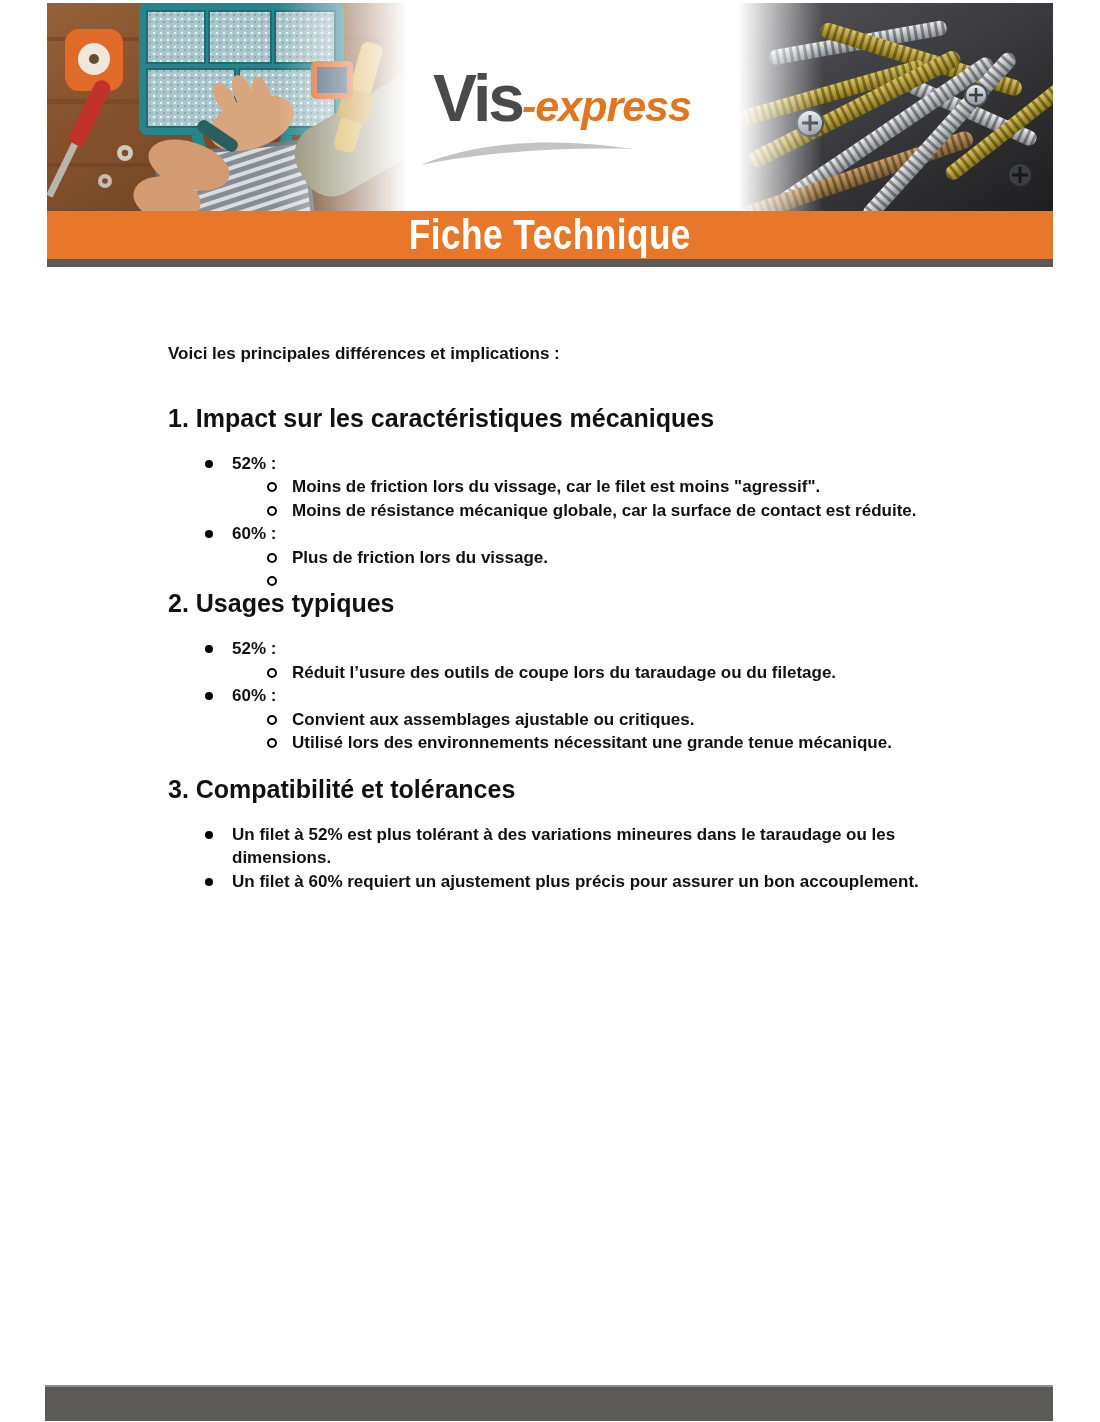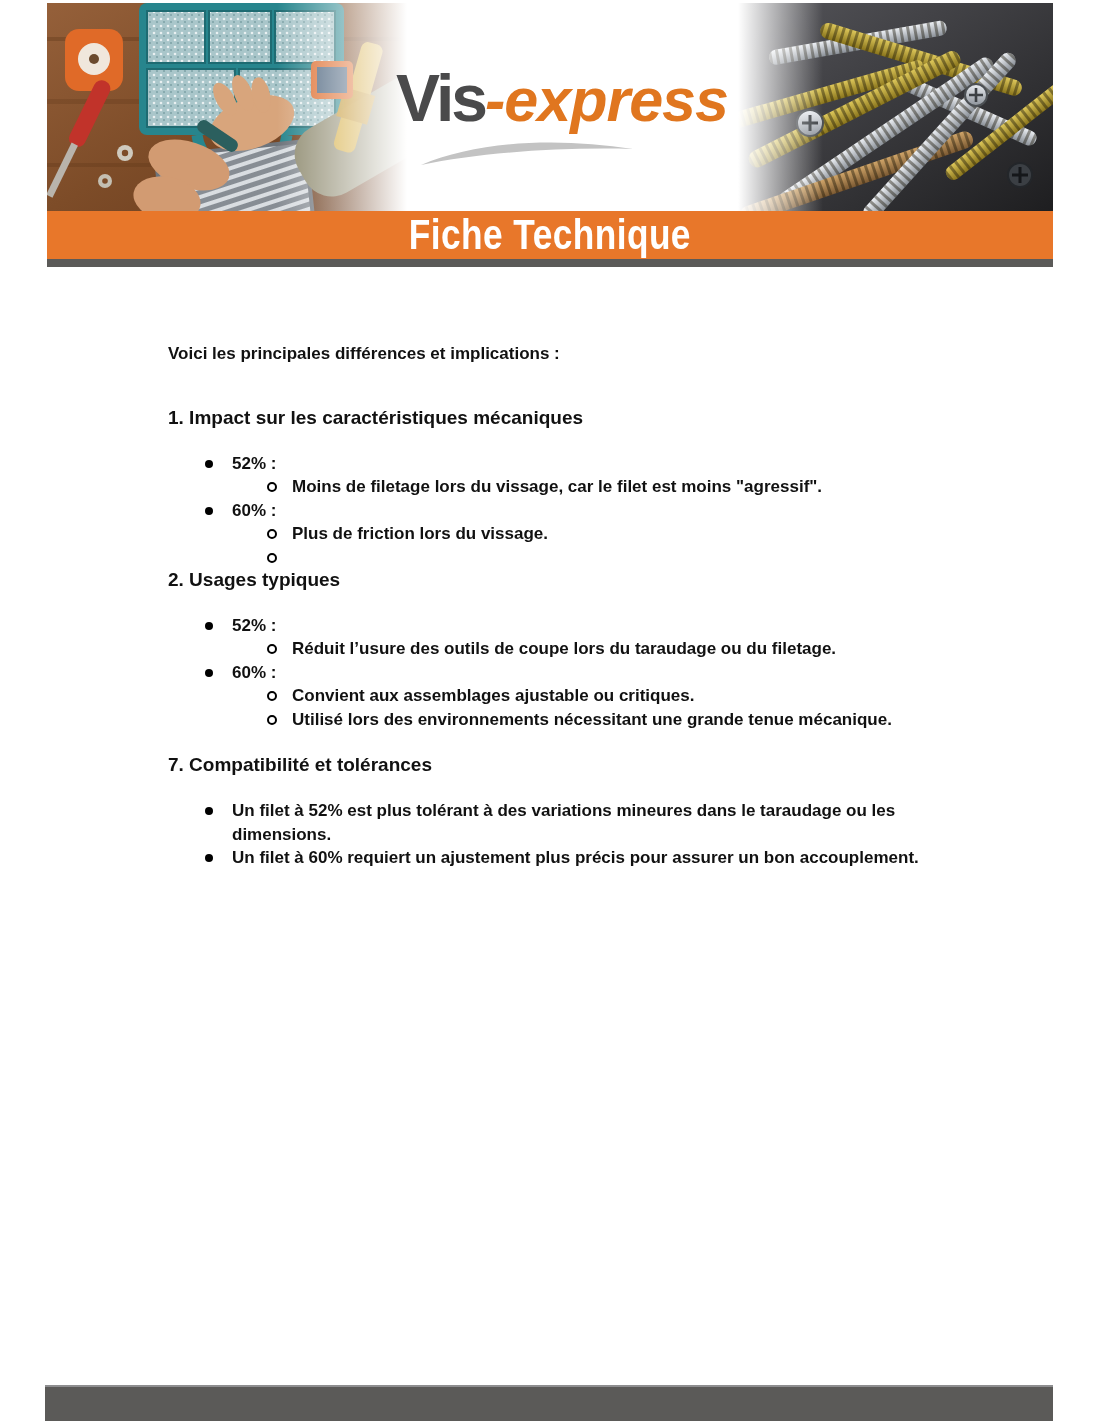--- a/index.html
+++ b/index.html
@@ -12,37 +12,37 @@
   .header { position:absolute; left:47px; top:3px; width:1006px; }
   .photos { position:relative; height:208px; background:#ffffff; overflow:hidden; }
   .photo-left  { position:absolute; left:0;  top:0; width:360px; height:208px; display:block; }
   .photo-right { position:absolute; right:0; top:0; width:315px; height:208px; display:block; }
   .logo-area {
     position:absolute; left:350px; top:0; width:330px; height:208px;
     display:flex; flex-direction:column; align-items:center; justify-content:center;
   }
   .logo-line { white-space:nowrap; line-height:1; margin-top:18px; }
   .logo-vis { font-size:66px; font-weight:bold; letter-spacing:-3px; }
-  .logo-express { font-size:61px; font-weight:bold; font-style:italic; letter-spacing:-1px; }
+  .logo-express { font-size:43px; font-weight:bold; font-style:italic; letter-spacing:-1px; }
   .logo-swoosh { display:block; margin-top:2px; margin-left:-70px; }
   .banner {
     height:48px; display:flex; align-items:center; justify-content:center; overflow:hidden;
   }
   .banner-title {
     font-size:42px; font-weight:bold; line-height:1;
     transform:scaleX(0.84); letter-spacing:0.5px;
   }
   .header-divider { height:8px; }
   
   .doc {
     position:absolute; left:168px; top:342px; width:762px;
     color:#111111; font-weight:bold; font-size:17px; line-height:23.5px;
   }
   .intro { margin:0 0 39px 0; }
-  section h2 { font-size:19px; line-height:26px; margin:21px 0 21px 0; font-weight:bold; color:#111; }
+  section h2 { font-size:25px; line-height:26px; margin:21px 0 21px 0; font-weight:bold; color:#111; }
   section:first-child h2 { margin-top:0; }
   .li1 { position:relative; padding-left:64px; }
   .li2 { position:relative; padding-left:124px; }
   .dot {
     position:absolute; left:37px; top:8px; width:8px; height:8px;
     border-radius:50%; background:#000;
   }
   .circ {
     position:absolute; left:99px; top:7px; width:10px; height:10px;
     border-radius:50%; border:2px solid #000; background:transparent;
@@ -232,35 +232,36 @@
     </div>
     <div class="header-divider" style="background: rgb(91, 90, 88);"></div>
   </header>
 
   <main class="doc" style="color: rgb(17, 17, 17);">
     <p class="intro">Voici les principales différences et implications :</p>
     <div id="sections">
         <section>
           <h2>1. Impact sur les caractéristiques mécaniques</h2>
           <div class="li1"><span class="dot"></span><span>52% :</span></div>
-          <div class="li2"><span class="circ"></span><span>Moins de filetage lors du vissage, car le filet est moins "agressif".</span></div>
+          <div class="li2"><span class="circ"></span><span>Moins de friction lors du vissage, car le filet est moins "agressif".</span></div>
+          <div class="li2"><span class="circ"></span><span>Moins de résistance mécanique globale, car la surface de contact est réduite.</span></div>
           <div class="li1"><span class="dot"></span><span>60% :</span></div>
           <div class="li2"><span class="circ"></span><span>Plus de friction lors du vissage.</span></div>
           <div class="li2"><span class="circ"></span></div>
         </section>
         <section>
           <h2>2. Usages typiques</h2>
           <div class="li1"><span class="dot"></span><span>52% :</span></div>
           <div class="li2"><span class="circ"></span><span>Réduit l’usure des outils de coupe lors du taraudage ou du filetage.</span></div>
           <div class="li1"><span class="dot"></span><span>60% :</span></div>
           <div class="li2"><span class="circ"></span><span>Convient aux assemblages ajustable ou critiques.</span></div>
           <div class="li2"><span class="circ"></span><span>Utilisé lors des environnements nécessitant une grande tenue mécanique.</span></div>
         </section>
         <section>
-          <h2>7. Compatibilité et tolérances</h2>
+          <h2>3. Compatibilité et tolérances</h2>
           <div class="li1"><span class="dot"></span><span>Un filet à 52% est plus tolérant à des variations mineures dans le taraudage ou les dimensions.</span></div>
           <div class="li1"><span class="dot"></span><span>Un filet à 60% requiert un ajustement plus précis pour assurer un bon accouplement.</span></div>
         </section>
       </div>
   </main>
 
   <footer class="footer-bar" style="background: rgb(91, 90, 88); border-top-color: rgb(142, 142, 144);"></footer>
 </div>
 
 </body></html>

